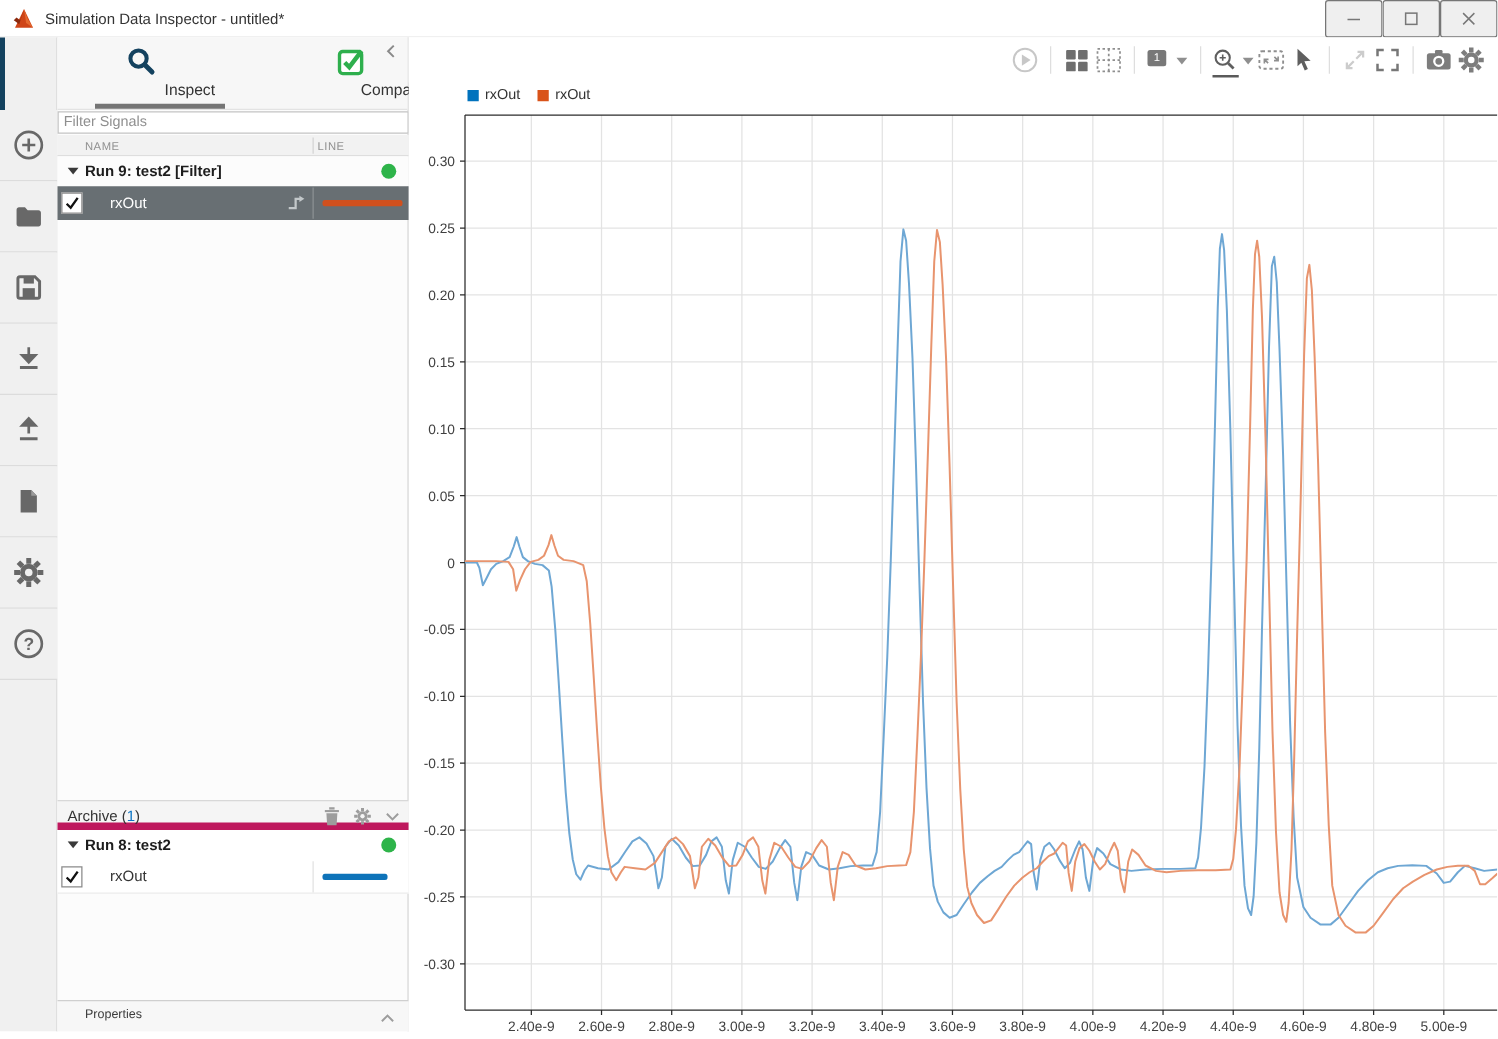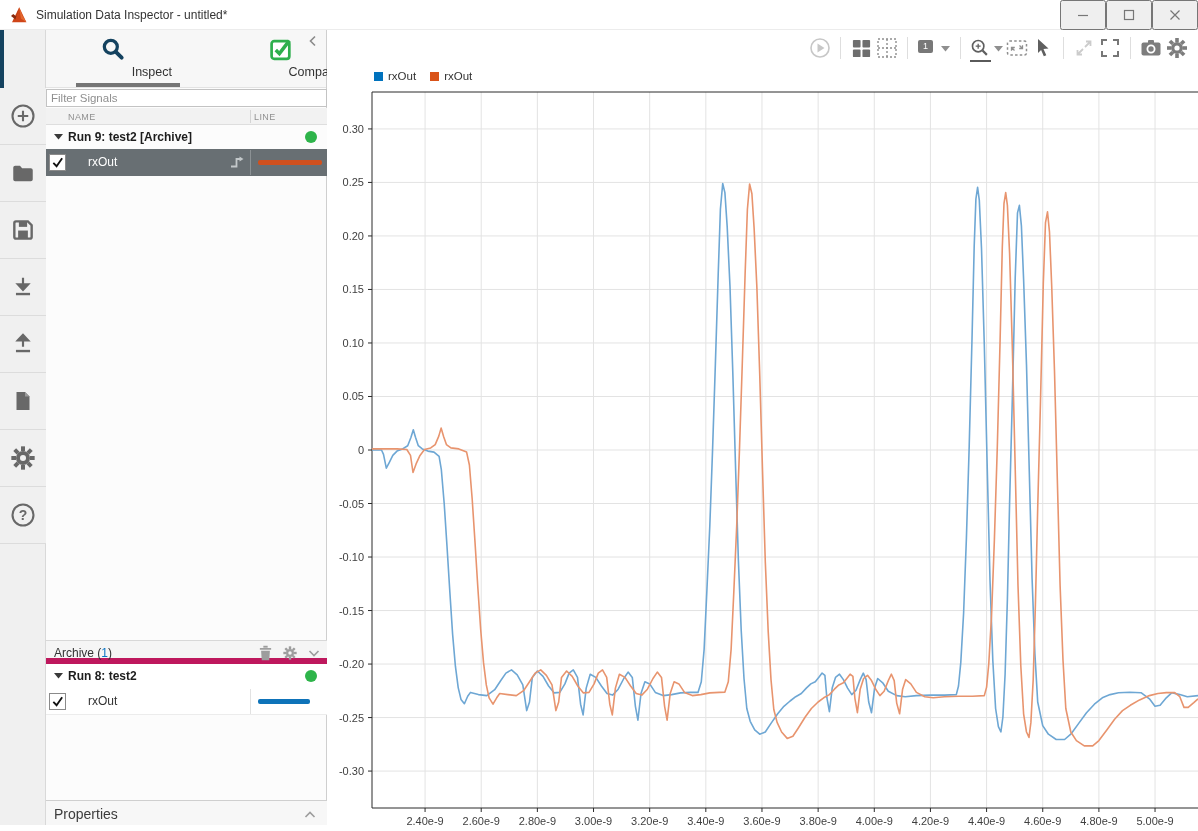--- a/index.html
+++ b/index.html
@@ -71,21 +71,21 @@
 
   .archhdr { position:absolute; left:0; top:610px; width:281px; height:24px; background:#f5f5f5;
     border-top:1px solid #d8d8d8; border-bottom:6px solid #be185d; }
   .archhdr .alabel { position:absolute; left:8px; top:5px; font-size:12px; color:#333; }
   .archhdr .acount { color:#0b74c4; }
   .archicons { position:absolute; right:6px; top:4px; display:flex; gap:9px; align-items:center; }
   .run8 { top:634px; background:#fff; }
 
   .props { position:absolute; left:0; bottom:0; width:281px; height:25px; background:#f7f7f7;
     border-top:1px solid #cfcfcf; }
-  .props .plabel { position:absolute; left:8px; top:5px; font-size:14px; color:#3c3c3c; }
+  .props .plabel { position:absolute; left:22px; top:5px; font-size:10px; color:#3c3c3c; }
   .props .pchev { position:absolute; right:10px; top:8px; }
 
   
   .main { position:absolute; left:327px; top:30px; right:0; bottom:0; background:#fff; }
   .ptb { position:absolute; left:0; top:0; right:0; height:36px; background:#fff;
     display:flex; align-items:center; justify-content:flex-end; padding-right:8px; }
   .ptb-btn { width:26px; height:26px; display:flex; align-items:center; justify-content:center;
     background:transparent; border:none; position:relative; }
   .ptb-sep { width:1px; height:22px; background:#dedede; margin:0 7px; }
   .zoom-underline { position:absolute; left:2px; bottom:-1px; width:21px; height:2px; background:#5a5a5a; }
@@ -226,21 +226,21 @@
     <div class="colhdr">
       <span class="c1">NAME</span>
       <span class="cdiv"></span>
       <span class="c2">LINE</span>
     </div>
 
     <div class="runrow run9">
       <svg class="caret" width="9" height="6" viewBox="0 0 9 6">
           <polygon points="0,0 9,0 4.5,5.5" fill="#3a3a3a"></polygon>
         </svg>
-      <span class="rtitle">Run 9: test2 [Archive]</span>
+      <span class="rtitle">Run 9: test2 [Filter]</span>
       <span class="dot" style="background:#2eb44a"></span>
     </div>
     <div class="sigrow sig-sel">
       <span class="cbx">
         <svg width="13" height="13" viewBox="0 0 14 14">
             <polyline points="2.5,7.5 6,11 12,2.5" fill="none" stroke="#111" stroke-width="2"></polyline>
           </svg>
       </span>
       <span class="signame">rxOut</span>
       <svg class="stepicon" width="16" height="16" viewBox="0 0 16 16">

